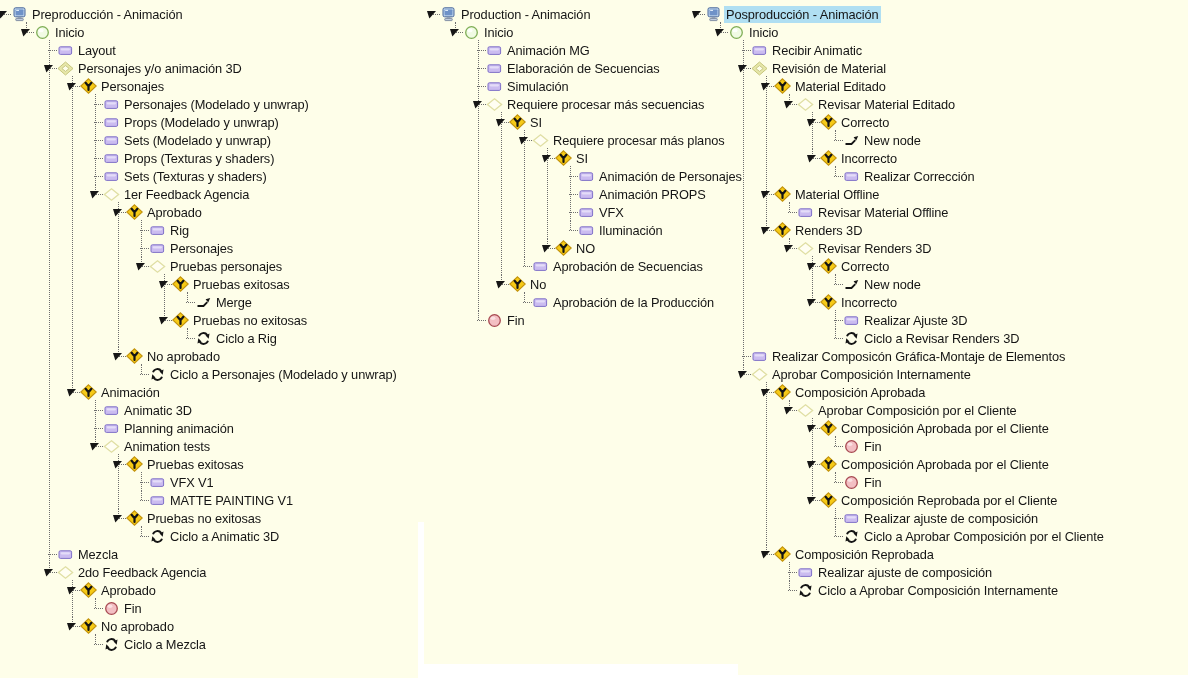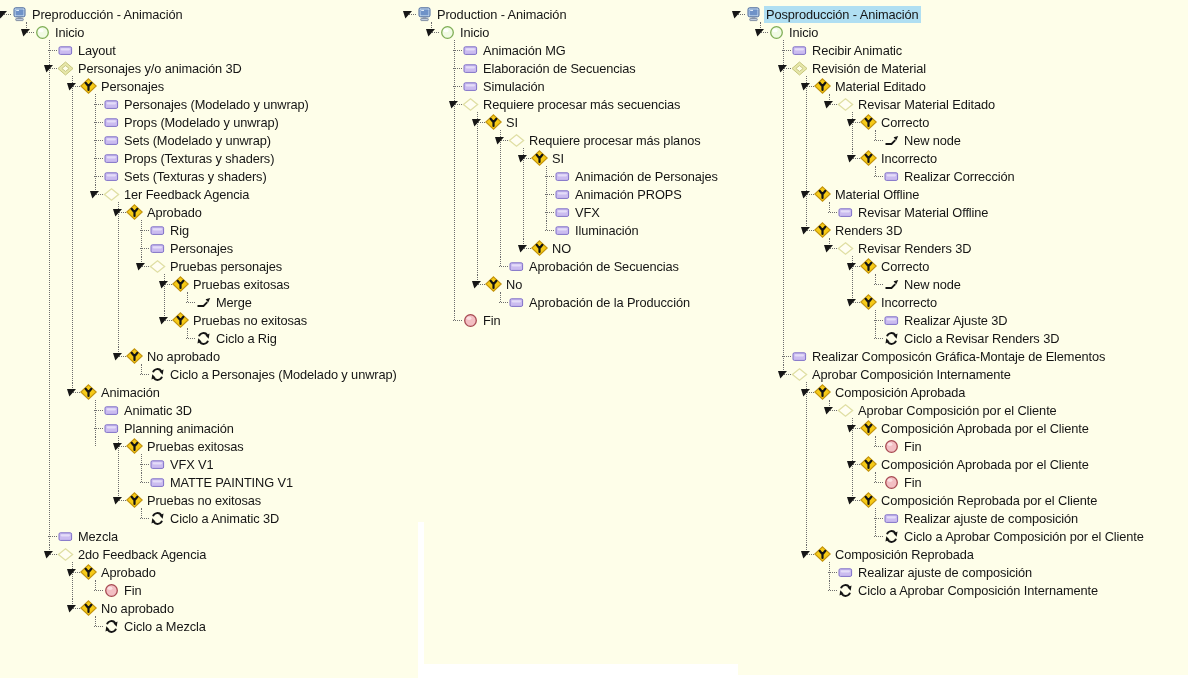--- a/index.html
+++ b/index.html
@@ -1,21 +1,21 @@
 <!DOCTYPE html>
 <html style="--bg: #fefee9; --sel: #b0dff2;"><head>
 <meta charset="utf-8">
 <style>
   html,body{margin:0;padding:0;width:1188px;height:678px;overflow:hidden;
     background:var(--bg,#fefee9);font-family:"Liberation Sans",sans-serif;}
   #canvas{position:relative;width:1188px;height:546px;background:var(--bg,#fefee9);}
   .tree{position:absolute;top:5px;}
   #tree-0{left:-2px}
-  #tree-1{left:403px}
-  #tree-2{left:732px}
+  #tree-1{left:427px}
+  #tree-2{left:692px}
   ul.tbranch{list-style:none;margin:0;padding:0;}
   ul.children{padding-left:23px;position:relative;}
   li.node{position:relative;}
   
   ul.children > li.node::before{content:'';position:absolute;left:5px;top:-1px;bottom:0;
     width:0;border-left:1px dotted #6e6e6e;}
   ul.children > li.node:last-child::before{bottom:auto;height:10px;}
   .row{height:18px;display:flex;align-items:center;white-space:nowrap;position:relative;}
   .conn{width:13px;height:18px;position:relative;flex:none;}
   .conn::before{content:'';position:absolute;left:4px;width:9px;top:9px;border-top:1px dotted #6e6e6e;}
@@ -359,20 +359,31 @@
                             <span class="icon">
                               <svg width="15" height="15" viewBox="0 0 15 15">
                                 <rect x="1" y="3.8" width="12.6" height="7.6" rx="1.4" fill="#cbbcf0" stroke="#8071c8" stroke-width="1"></rect>
                                 <rect x="2.6" y="5.2" width="9.4" height="2.2" rx="1.1" fill="#e4dcf8"></rect>
                               </svg>
                             </span>
                             <span class="label">Planning animación</span>
                           </div>
                         </li>
                         <li class="node">
+                          <div class="row">
+                            <span class="conn">
+                              <span class="tri"></span>
+                            </span>
+                            <span class="icon">
+                              <svg width="17" height="15" viewBox="0 0 17 15">
+                                <polygon points="8.5,1.8 15.6,7.5 8.5,13.2 1.4,7.5" fill="#fffef2" stroke="#e0dfa4" stroke-width="1.3"></polygon>
+                              </svg>
+                            </span>
+                            <span class="label">Animation tests</span>
+                          </div>
                           <ul class="tbranch children">
                             <li class="node">
                               <div class="row">
                                 <span class="conn">
                                   <span class="tri"></span>
                                 </span>
                                 <span class="icon">
                                   <svg width="17" height="16" viewBox="0 0 17 16">
                                     <polygon points="8.5,0.8 16.2,8 8.5,15.2 0.8,8" fill="#f6ca16" stroke="#c2920c" stroke-width="1.1"></polygon>
                                     <path d="M8.5,12 L8.5,8.2 M8.5,8.2 L5.6,4.8 M8.5,8.2 L11.4,4.8" stroke="#141414" stroke-width="2.2" stroke-linecap="round" fill="none"></path>

